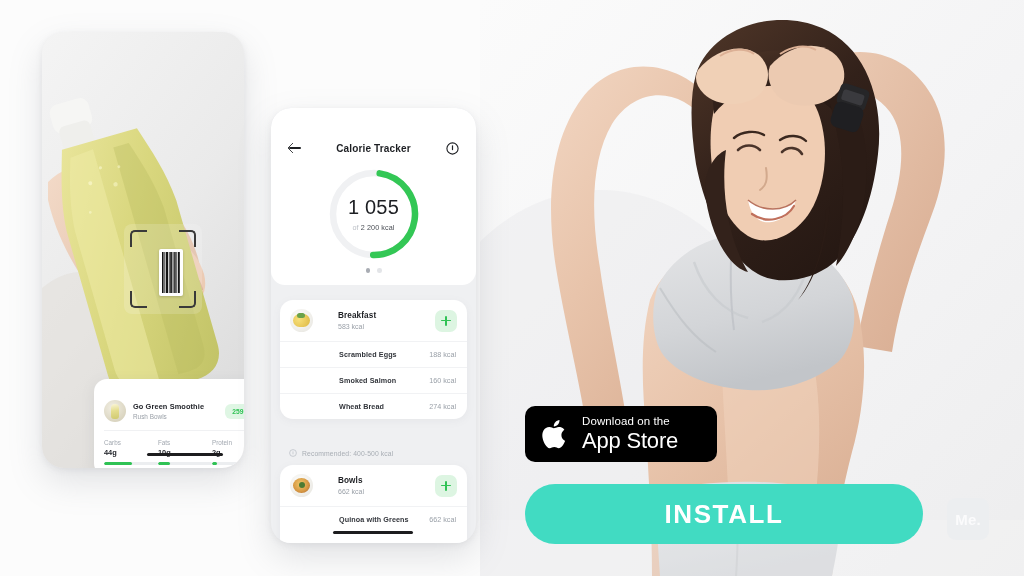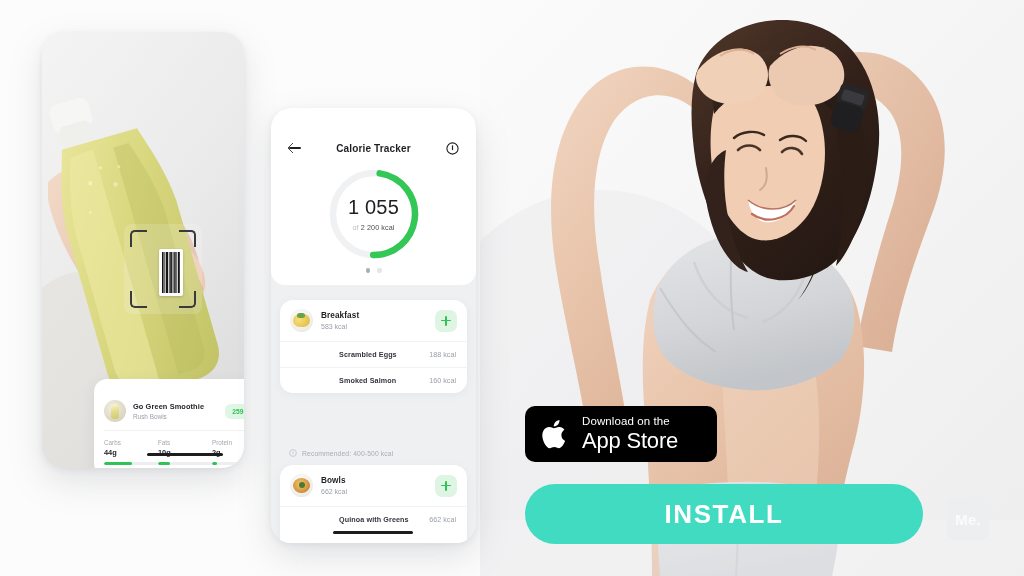--- a/index.html
+++ b/index.html
@@ -153,21 +153,21 @@
     background:#6aa24a; z-index:2;
   }
   .meal-thumb.bowl::after {
     content:""; position:absolute; left:3px; top:4px; width:17px; height:15px; border-radius: 50%;
     background: radial-gradient(circle at 45% 40%, #f0c96d 0%, #d89a45 55%, #a8622b 100%);
   }
   .meal-thumb.bowl::before {
     content:""; position:absolute; left:9px; top:8px; width:6px; height:6px; border-radius:50%;
     background:#4c7a33; z-index:2;
   }
-  .meal-info { flex: 1; margin-left: 8px; min-width: 0; }
+  .meal-info { flex: 1; margin-left: 25px; min-width: 0; }
   .meal-name { font-size: 8.2px; font-weight: 700; color: #1d1f23; letter-spacing: .1px; }
   .meal-kcal { font-size: 7px; color: #9aa0a8; margin-top: 3px; }
   .meal-add {
     width: 22px; height: 22px; flex: 0 0 22px; border-radius: 7px;
     background: #ddf5e2; display: flex; align-items: center; justify-content: center;
     cursor: pointer;
   }
   .meal-add span { position: relative; width: 10px; height: 10px; display:block; }
   .meal-add span::before, .meal-add span::after {
     content:""; position:absolute; background:#2fc254; border-radius:1px;
@@ -493,20 +493,24 @@
           </div>
       </div>
       <div class="food-row">
         <span class="food-name">Scrambled Eggs</span>
         <span class="food-kcal">188 kcal</span>
       </div>
       <div class="food-row">
         <span class="food-name">Smoked Salmon</span>
         <span class="food-kcal">160 kcal</span>
       </div>
+      <div class="food-row">
+        <span class="food-name">Wheat Bread</span>
+        <span class="food-kcal">274 kcal</span>
+      </div>
     </div>
 
     <div class="recommend">
       <svg width="8" height="8" viewBox="0 0 8 8" aria-hidden="true">
         <circle cx="4" cy="4" r="3.4" fill="none" stroke="#c3c7cd" stroke-width="0.9"></circle>
         <rect x="3.6" y="2.2" width="0.8" height="3.2" rx="0.4" fill="#c3c7cd"></rect>
       </svg>
       <span class="recommend-text">Recommended: 400-500 kcal</span>
     </div>
 

